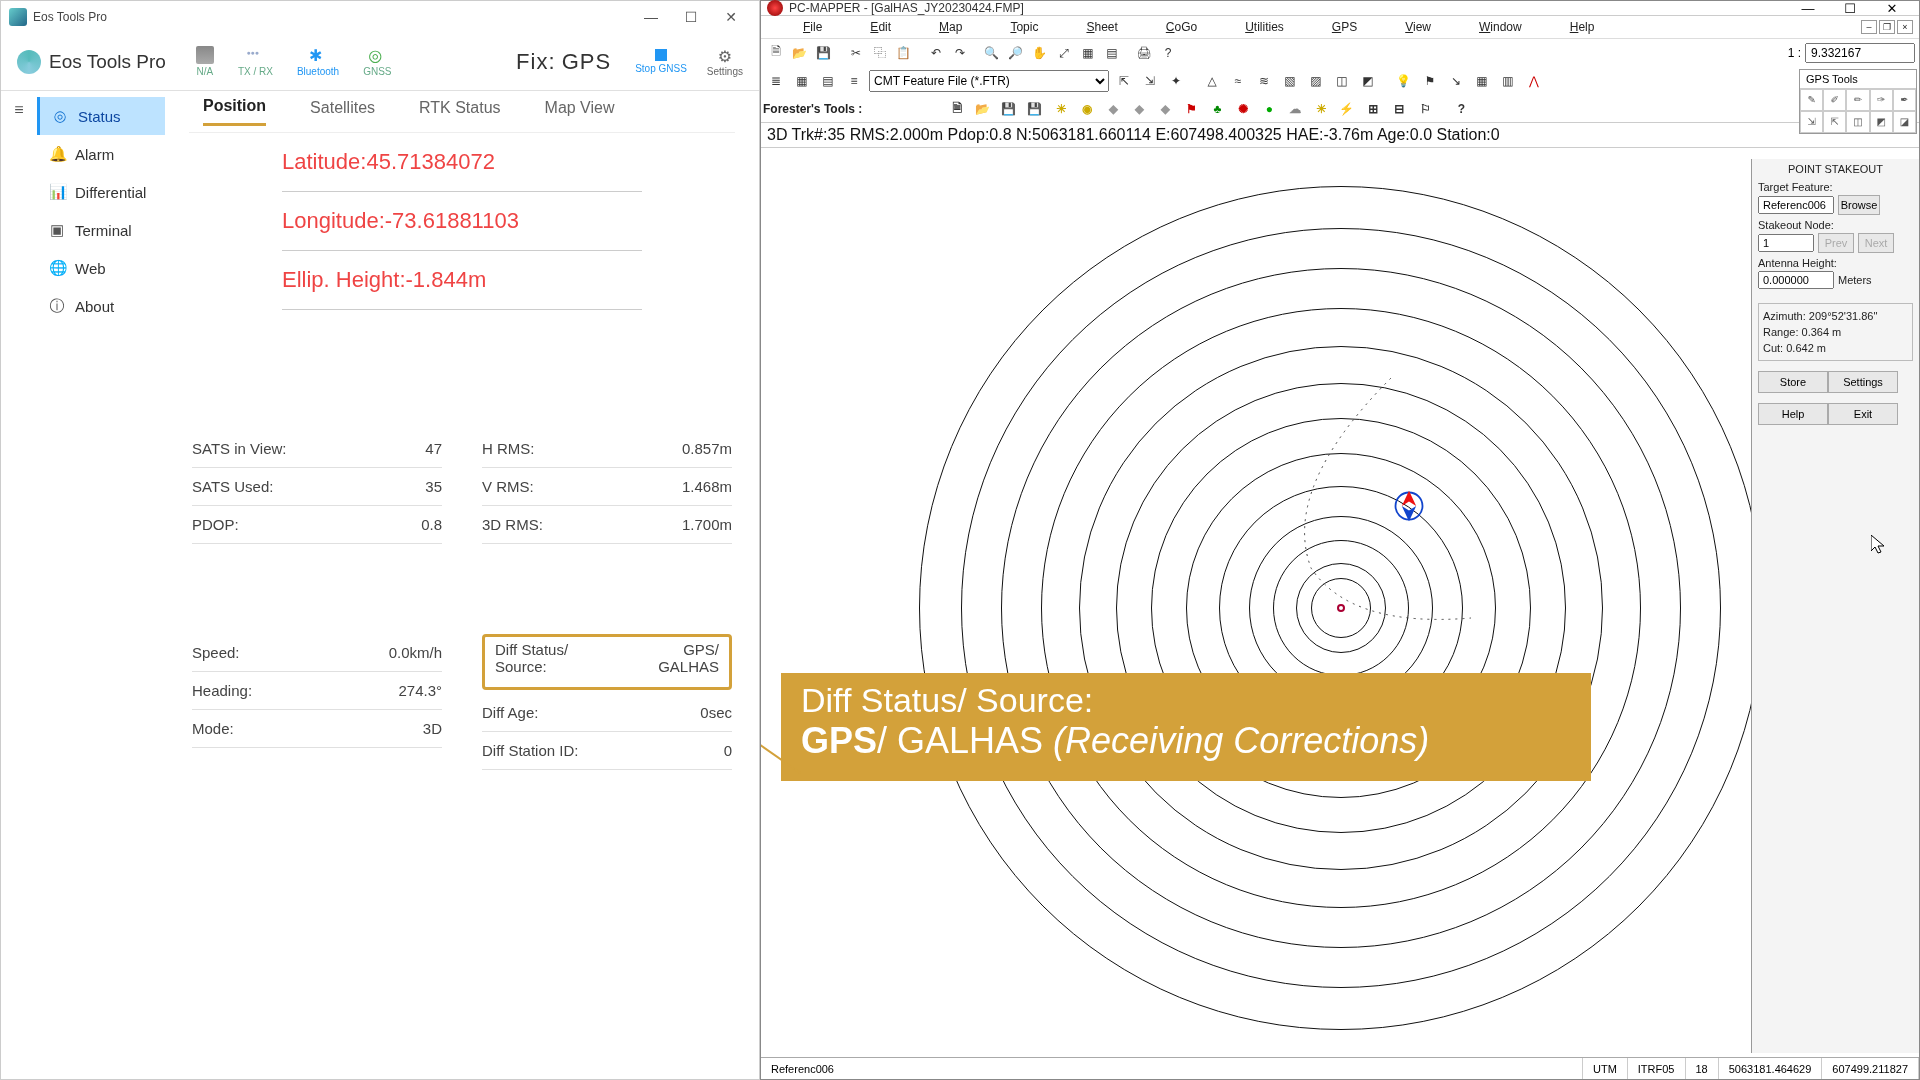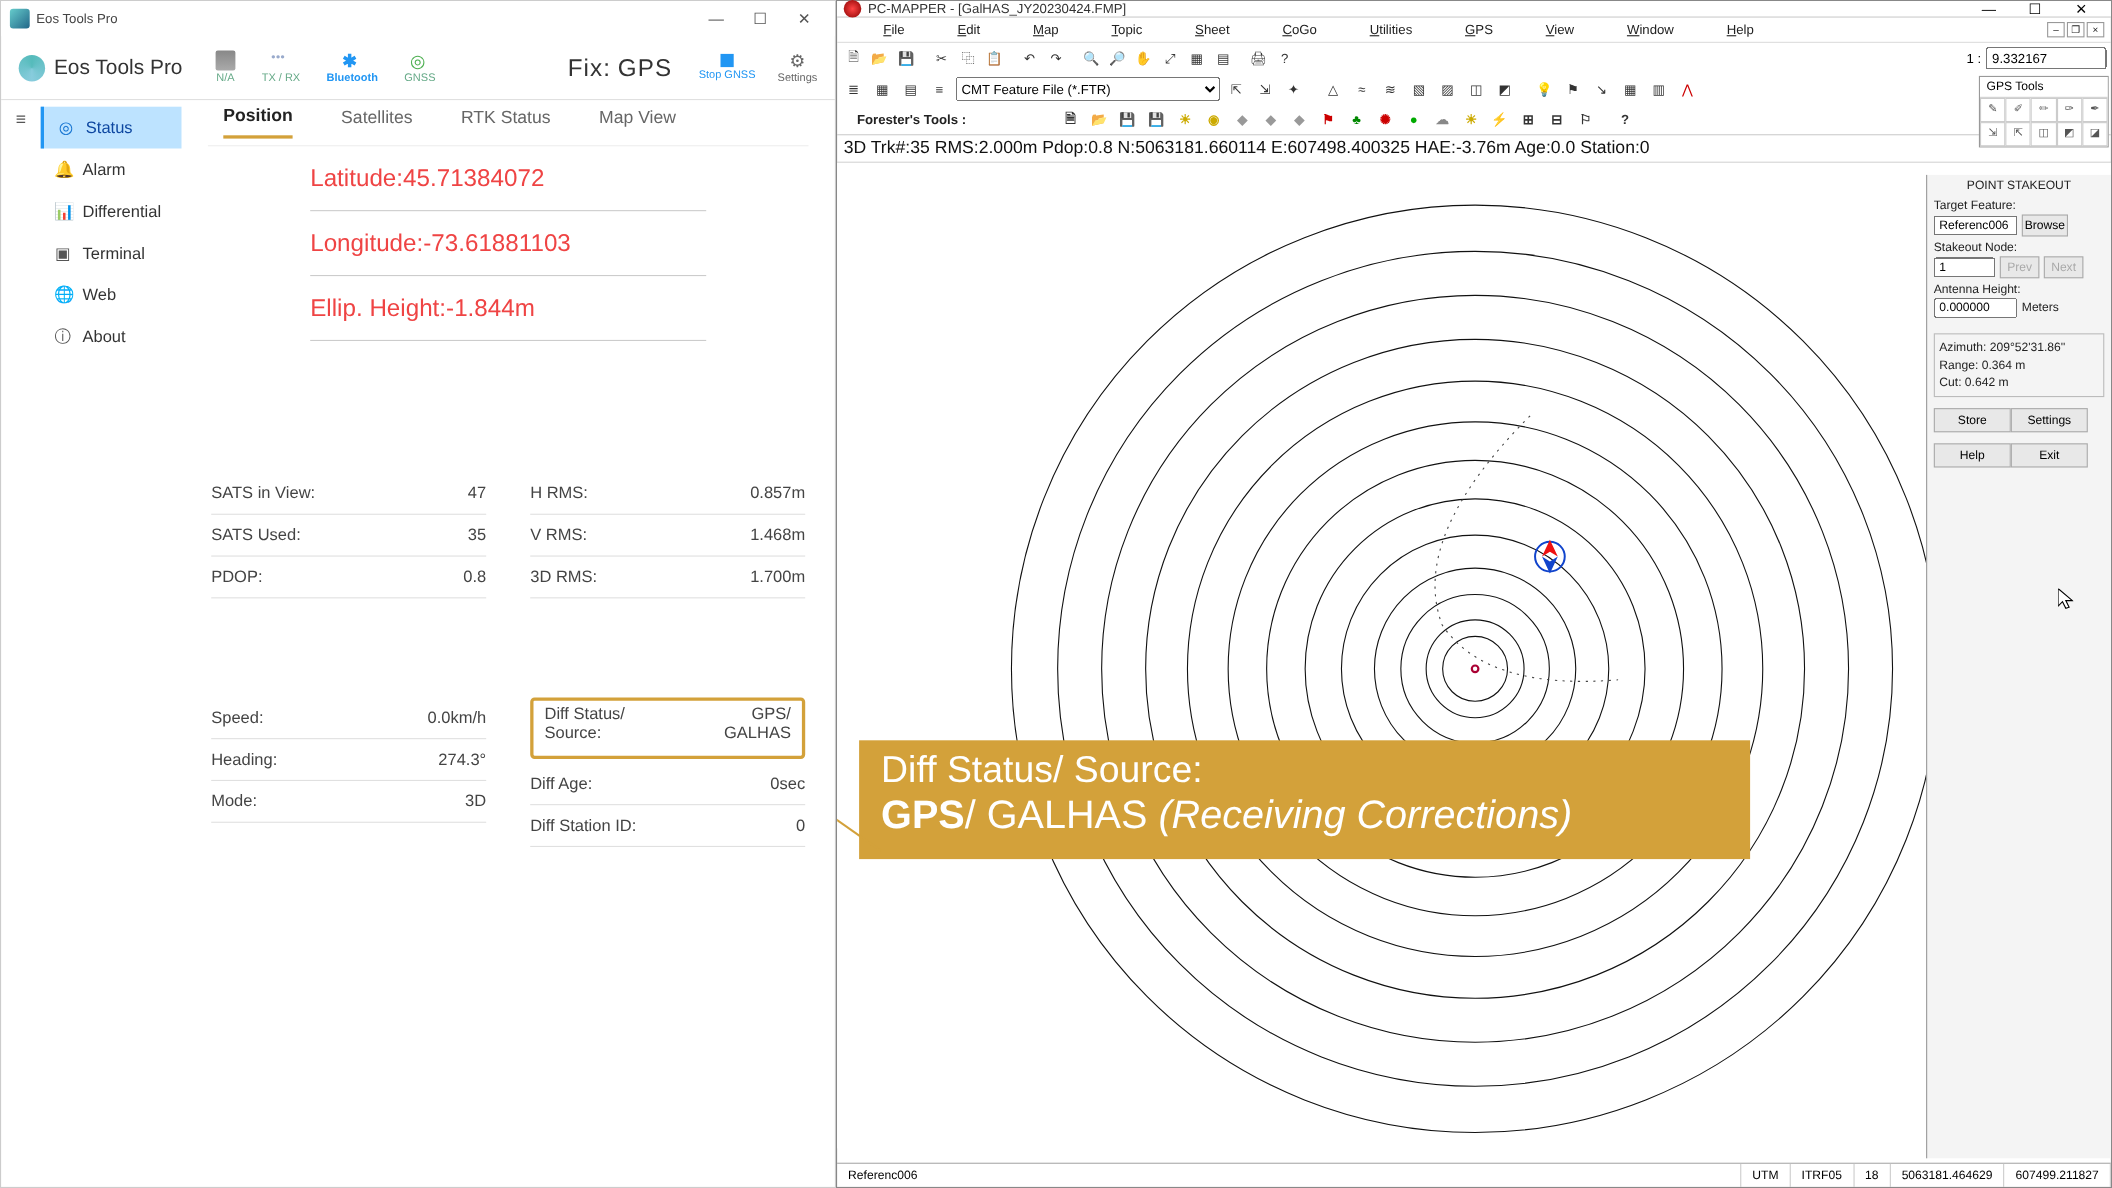--- a/index.html
+++ b/index.html
@@ -11,21 +11,21 @@
 .eos-titlebar .icon { width: 18px; height: 18px; margin-right: 6px; background: linear-gradient(135deg,#6cc,#268); border-radius: 3px; }
 .eos-titlebar .title { font-size: 12px; color: #444; flex: 1; }
 .eos-titlebar .win-ctrl { width: 40px; height: 28px; display: flex; align-items: center; justify-content: center; color: #555; font-size: 14px; }
 
 .eos-toolbar { height: 58px; display: flex; align-items: center; padding: 0 16px; border-bottom: 1px solid #e0e0e0; }
 .eos-brand { display: flex; align-items: center; gap: 8px; margin-right: 30px; }
 .eos-brand .logo { width: 24px; height: 24px; border-radius: 50%; background: conic-gradient(#5bb, #8cd, #5bb); }
 .eos-brand .name { font-size: 19px; color: #333; }
 .conn-group { display: flex; gap: 24px; }
 .conn-item { display: flex; flex-direction: column; align-items: center; font-size: 10px; color: #6a8; }
-.conn-item.blue { color: #2196f3; font-weight: bold; }
+.conn-item.blue { color: #2196f3; }
 .conn-item .ci-icon { width: 18px; height: 18px; margin-bottom: 2px; }
 .na .ci-icon { background: linear-gradient(#888,#aaa); border-radius: 2px; }
 .txrx .ci-icon::before { content: "●●●"; font-size: 7px; color: #9ac; }
 .bt .ci-icon::before { content: "✱"; color: #2196f3; font-size: 16px; }
 .gnss .ci-icon::before { content: "◎"; color: #4caf50; font-size: 16px; }
 .eos-toolbar-spacer { flex: 1; }
 .fix-label { font-size: 22px; color: #666; margin-right: 24px; }
 .fix-label span { color: #333; font-weight: 400; letter-spacing: 1px; }
 .stop-gnss { display: flex; flex-direction: column; align-items: center; font-size: 10px; color: #2196f3; margin-right: 20px; }
 .stop-gnss .sq { width: 12px; height: 12px; background: #2196f3; margin-bottom: 2px; }
@@ -76,21 +76,21 @@
 
 .pcm-toolbar { height: 28px; display: flex; align-items: center; padding: 0 4px; gap: 2px; border-top: 1px solid #ddd; }
 .tb-btn { width: 22px; height: 22px; border: 1px solid transparent; display: flex; align-items: center; justify-content: center; font-size: 12px; color: #333; }
 .tb-sep { width: 6px; }
 .scale-box { display: flex; align-items: center; margin-left: auto; gap: 4px; font-size: 12px; }
 .scale-box input { width: 110px; height: 20px; font-size: 12px; padding: 0 4px; }
 
 .pcm-toolbar2 { height: 30px; display: flex; align-items: center; padding: 0 4px; gap: 4px; }
 .feature-combo { width: 240px; height: 22px; font-size: 12px; }
 
-.forester-bar { height: 26px; display: flex; align-items: center; padding: 0 18px; font-size: 12px; font-weight: 700; color: #222; gap: 4px; }
+.forester-bar { height: 26px; display: flex; align-items: center; padding: 0 2px; font-size: 12px; font-weight: 700; color: #222; gap: 4px; }
 .forester-bar .lbl { margin-right: 80px; }
 
 .pcm-infobar { height: 26px; display: flex; align-items: center; padding: 0 6px; font-size: 16px; color: #111; font-weight: 400; border-top: 1px solid #ccc; border-bottom: 1px solid #ccc; gap: 10px; }
 
 .pcm-canvas { position: relative; height: 896px; background: #fff; overflow: hidden; }
 .rings { position: absolute; left: 580px; top: 460px; }
 .ring { position: absolute; border: 1px solid #111; border-radius: 50%; transform: translate(-50%,-50%); }
 .center-dot { position: absolute; left: 580px; top: 460px; width: 8px; height: 8px; background: #fff; border: 2px solid #a03; border-radius: 50%; transform: translate(-50%,-50%); }
 .center-dot::after { content:""; position:absolute; left:2px; top:2px; width:0; height:0; }
 .nav-arrow { position: absolute; left: 630px; top: 340px; }

